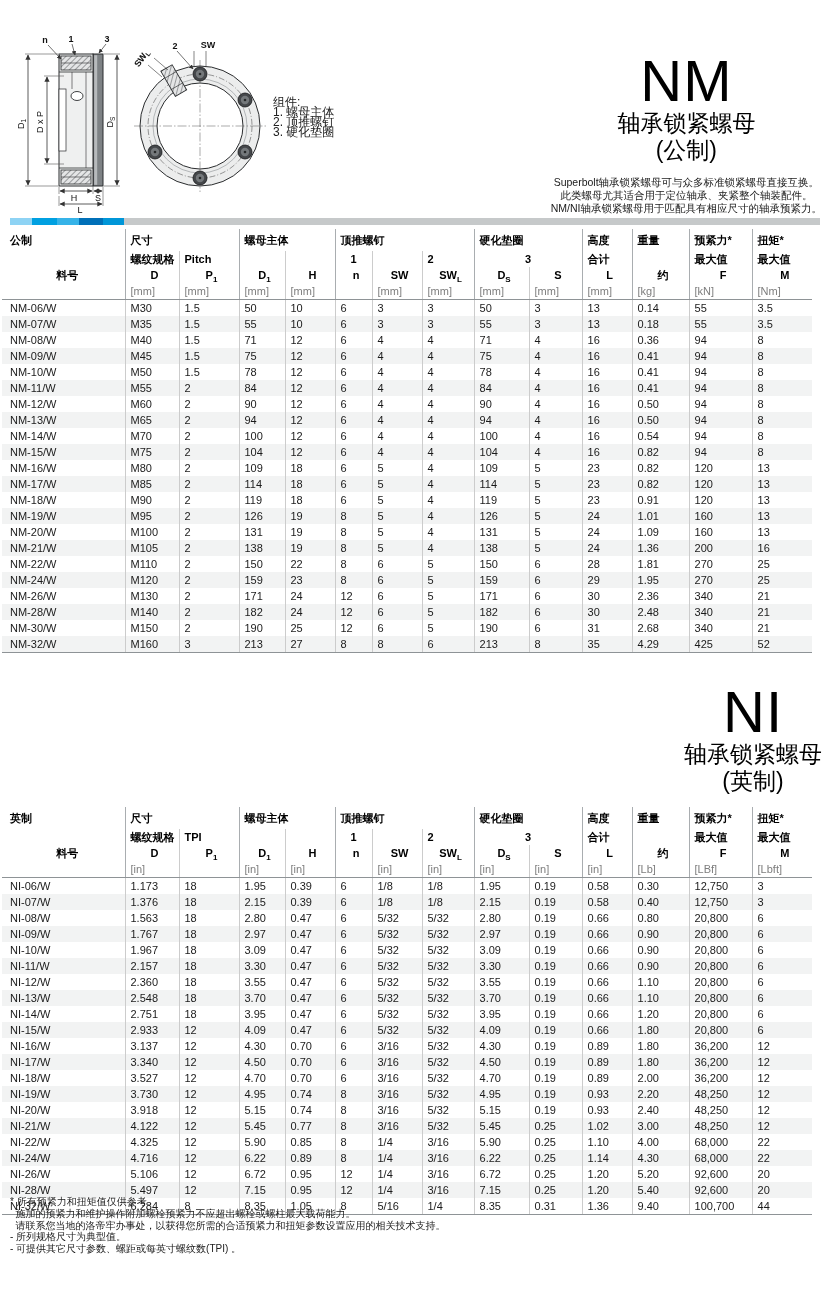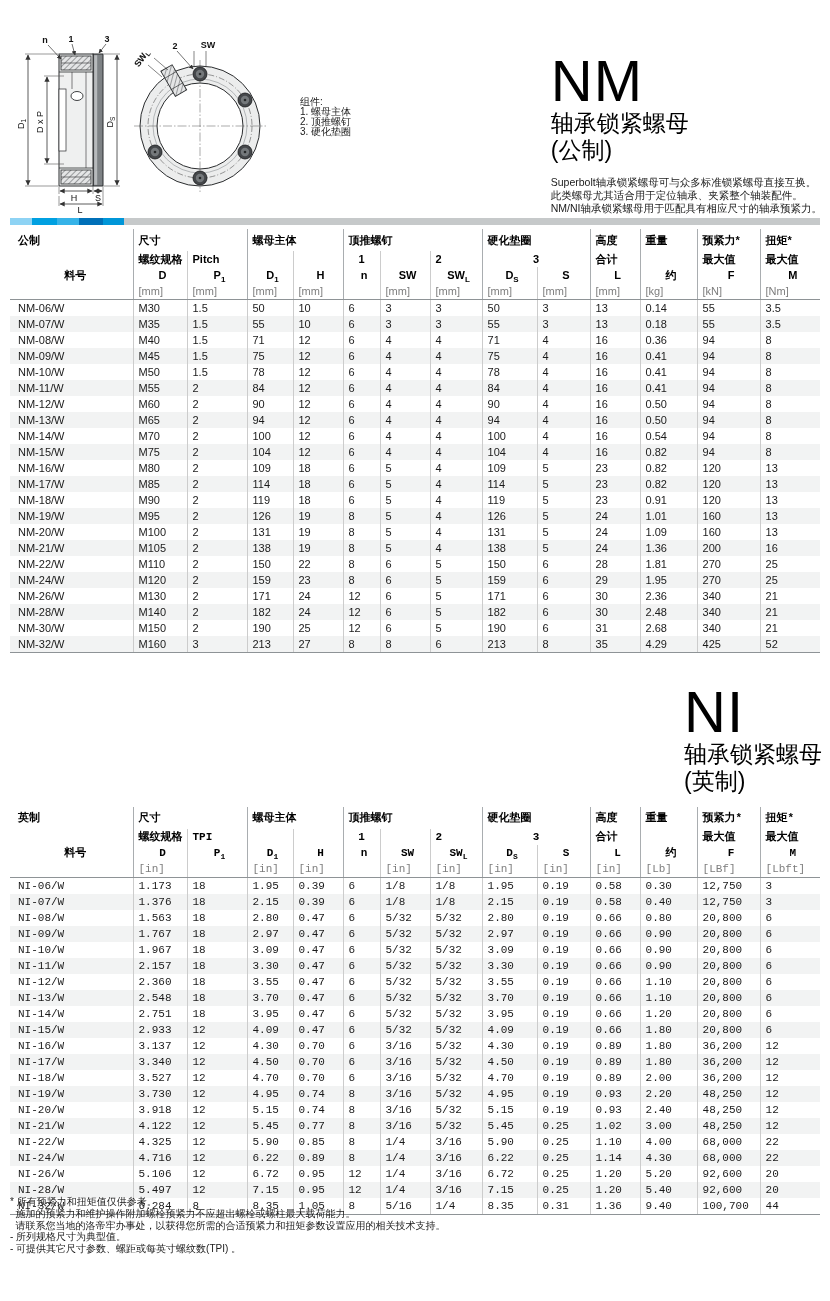--- a/index.html
+++ b/index.html
@@ -1,41 +1,41 @@
 <!DOCTYPE html>
 <html><head>
 <meta charset="utf-8">
 <style>
   html,body{margin:0;padding:0;background:#fff;}
   .page{position:relative;width:830px;height:1301px;background:#fff;overflow:hidden;
         font-family:"Liberation Sans",sans-serif;color:#1a1a1a;}
 
   
-  .model-block{position:absolute;right:8px;text-align:left;}
+  .model-block{position:absolute;right:8px;text-align:center;}
   .model-block .model{font-size:58px;line-height:52px;font-weight:300;letter-spacing:1px;color:#000;}
   .model-block .product{font-size:23px;line-height:27px;font-weight:400;color:#000;margin-top:3px;}
   .model-block .system{font-size:23px;line-height:27px;font-weight:400;color:#000;}
   .model-block .desc{margin-top:12px;font-size:10.5px;line-height:13px;color:#1a1a1a;}
   #nm-block{top:55px;}
   #ni-block{top:686px;}
 
   
   .drawing{position:absolute;}
   #section-svg{left:14px;top:34px;}
   #front-svg{left:128px;top:38px;}
-  .legend{position:absolute;left:300px;top:97px;font-size:10px;line-height:10px;color:#222;}
+  .legend{position:absolute;left:273px;top:97px;font-size:12px;line-height:10px;color:#222;}
 
   
   .accent-bar{position:absolute;left:10px;top:218px;width:810px;height:7px;font-size:0;}
   .accent-bar span{display:inline-block;height:7px;}
 
   
-  table.spec{position:absolute;left:10px;border-collapse:collapse;table-layout:fixed;width:810px;}
+  table.spec{position:absolute;left:2px;border-collapse:collapse;table-layout:fixed;width:810px;}
   #metric-table{top:229px;}
-  #imperial-table{top:807px;font-family:Liberation Mono, monospace;}
+  #imperial-table{top:807px;}
   table.spec td,table.spec th{font-size:11px;height:16px;line-height:16px;padding:0 0 0 5px;
       text-align:left;font-weight:400;color:#1a1a1a;white-space:nowrap;overflow:hidden;}
   table.spec .c0{padding-left:8px;}
   table.spec tr.r1 th{font-weight:700;color:#000;height:22px;line-height:22px;vertical-align:middle;}
   table.spec tr.r2 td{font-weight:700;color:#000;height:16px;margin-top:40px;}
   table.spec tr.r3 td{font-weight:700;color:#000;height:15px;text-align:center;}
   table.spec tr.r4 td{color:#7d7d7d;height:15px;border-bottom:1px solid #8e9396;}
   table.spec .gb{border-left:1px solid #a9adb0;}
   table.spec .sb{border-left:1px solid #cccccc;}
   table.spec tbody td.bb{border-left:1px solid #cccccc;}

